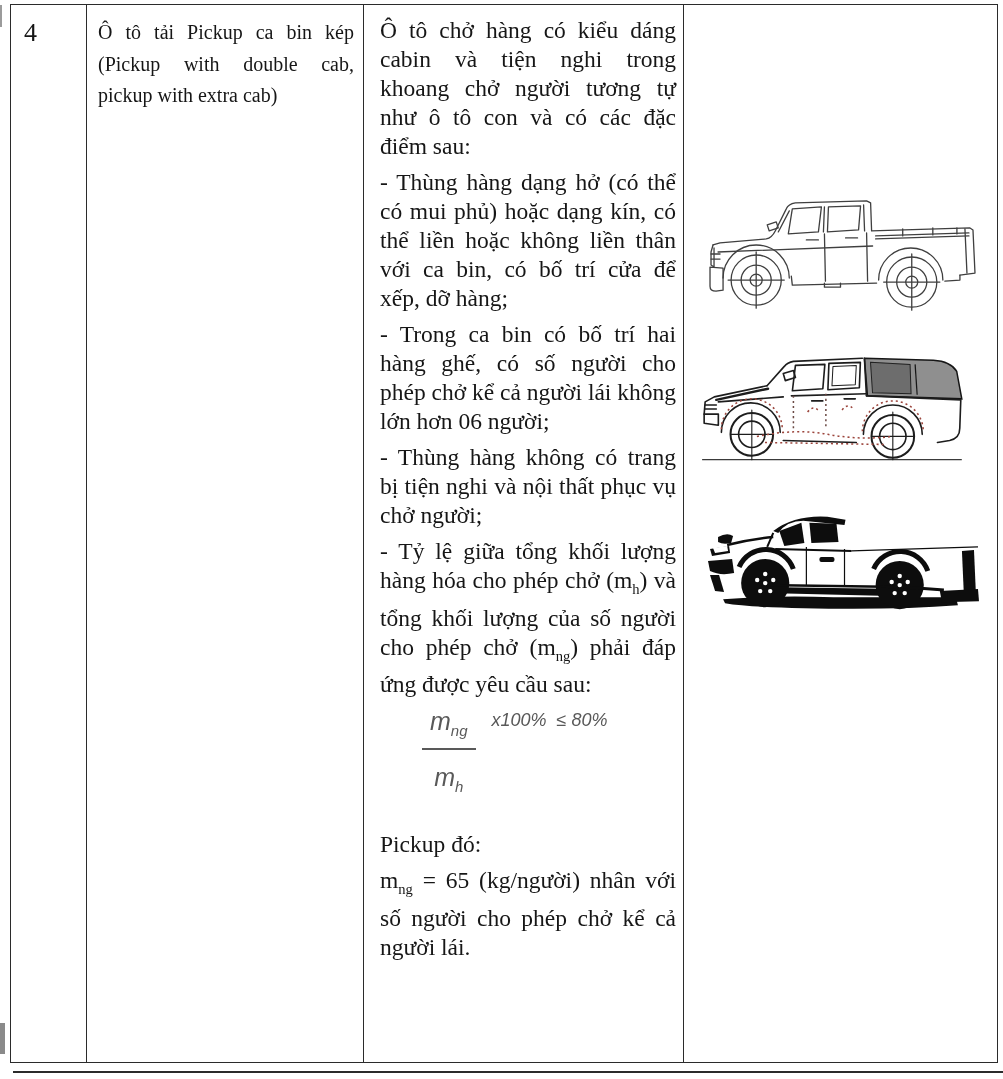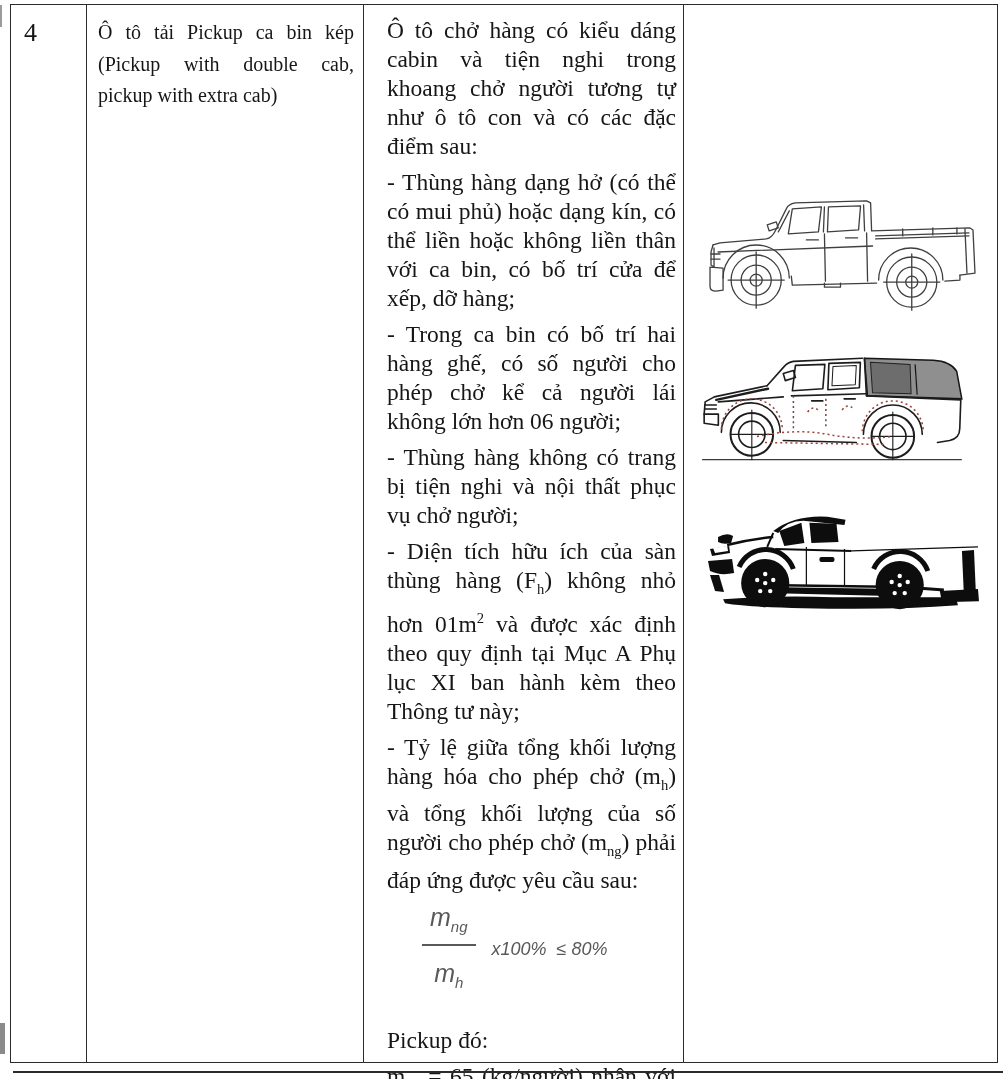--- a/index.html
+++ b/index.html
@@ -21,26 +21,26 @@
   .col-num{width:75px;padding:13px 0 0 13px;font-size:26px;}
   .col-name{
     width:277px;border-left:1.5px solid var(--border);
     padding:12px 9px 0 11px;font-size:20px;line-height:31.5px;text-align:justify;
   }
   .col-desc{
     width:320px;border-left:1.5px solid var(--border);
     padding:11px 7px 0 8px;font-size:23.5px;line-height:29px;text-align:justify;
   }
   .col-figs{flex:1;border-left:1.5px solid var(--border);position:relative;}
-  .col-desc p{margin:0 0 7px 15px;}
+  .col-desc p{margin:0 0 7px 8px;}
   .col-desc sub{font-size:0.62em;}
   .col-desc sup{font-size:0.62em;}
   
   .formula{
-    display:flex;align-items:center;gap:16px;margin:6px 0 28px 50px;
+    display:flex;align-items:flex-start;gap:16px;margin:6px 0 28px 50px;
     color:var(--formula-gray);
     font-family:"Liberation Sans","DejaVu Sans",sans-serif;font-style:italic;
   }
   .frac{display:inline-flex;flex-direction:column;align-items:center;font-size:25px;line-height:30px;}
   .frac .num{border-bottom:2px solid var(--formula-gray);padding:0 8px 2px 8px;}
   .frac .den{padding-top:12px;}
   .frac sub{font-size:0.6em;}
   .formula .rhs{font-size:18px;white-space:pre;}
   .where-label{margin-top:0;}
   
@@ -67,21 +67,20 @@
 
     <div class="col col-name">
       <span>Ô tô tải Pickup ca bin kép (Pickup with double cab, pickup with extra cab)</span>
     </div>
 
     <div class="col col-desc">
       <p>Ô tô chở hàng có kiểu dáng cabin và tiện nghi trong khoang chở người tương tự như ô tô con và có các đặc điểm sau:</p>
       <p>- Thùng hàng dạng hở (có thể có mui phủ) hoặc dạng kín, có thể liền hoặc không liền thân với ca bin, có bố trí cửa để xếp, dỡ hàng;</p>
       <p>- Trong ca bin có bố trí hai hàng ghế, có số người cho phép chở kể cả người lái không lớn hơn 06 người;</p>
       <p>- Thùng hàng không có trang bị tiện nghi và nội thất phục vụ chở người;</p>
-      <p>- Diện tích hữu ích của sàn thùng hàng (F<sub>h</sub>) không nhỏ hơn 01m<sup>2</sup> và được xác định theo quy định tại Mục A Phụ lục XI ban hành kèm theo Thông tư này;</p>
       <p>- Tỷ lệ giữa tổng khối lượng hàng hóa cho phép chở (m<sub>h</sub>) và tổng khối lượng của số người cho phép chở (m<sub>ng</sub>) phải đáp ứng được yêu cầu sau:</p>
 
       <div class="formula">
         <span class="frac">
           <span class="num">m<sub>ng</sub></span>
           <span class="den">m<sub>h</sub></span>
         </span>
         <span class="rhs">x100%  ≤ 80%</span>
       </div>
 

